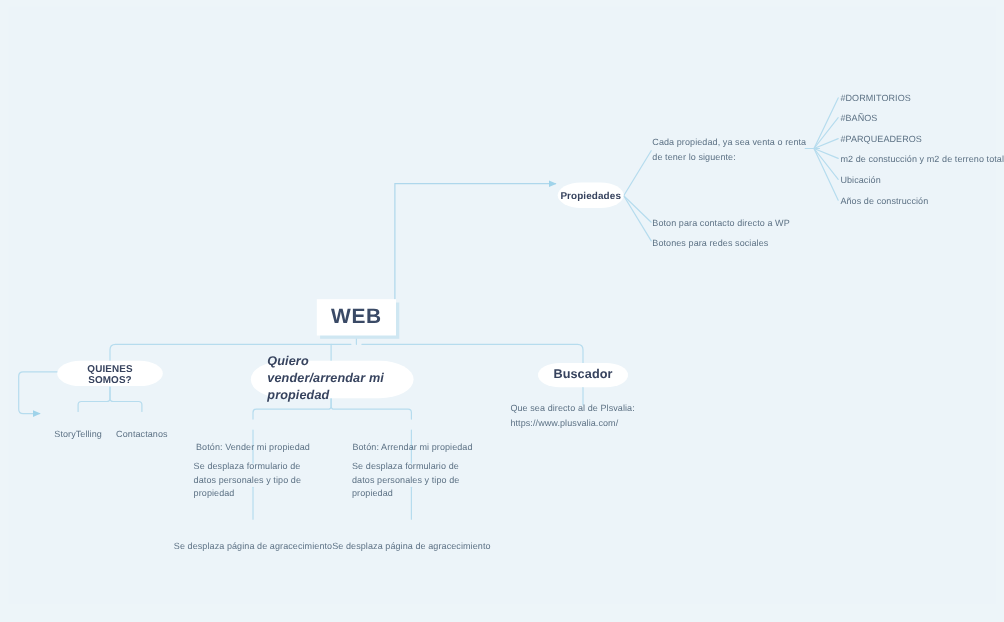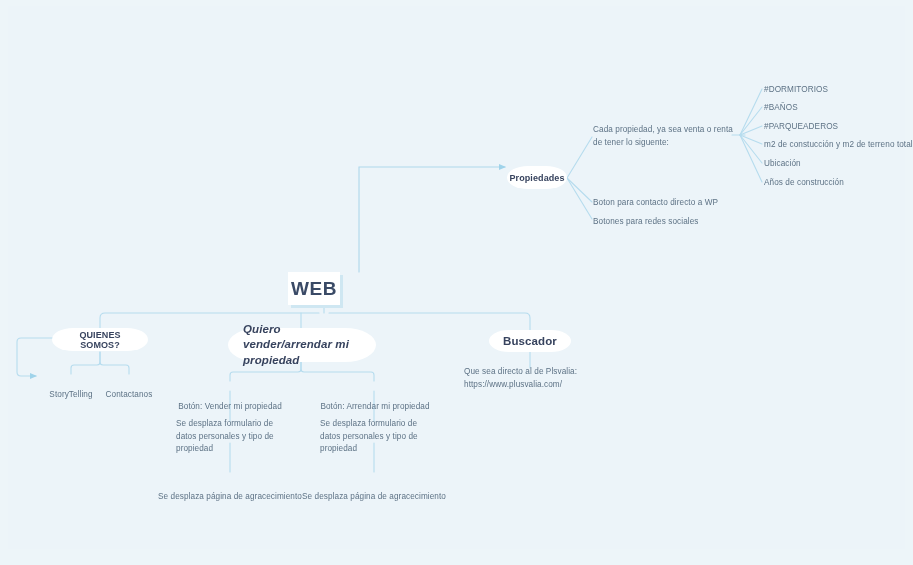--- a/index.html
+++ b/index.html
@@ -134,21 +134,21 @@
       <path d="M230,391 L230,421"></path>
       <path d="M230,443 L230,472"></path>
 
       <path d="M374,391 L374,421"></path>
       <path d="M374,443 L374,472"></path>
 
       <path d="M530,352 L530,368"></path>
     </g>
   </svg>
 
-  <div class="node webbox" style="left:288px; top:272px; width:52px; height:33px;">
+  <div class="node webbox" style="left:288px; top:272px; width:72px; height:33px;">
     <span>WEB</span>
   </div>
 
   <div class="node pill small" style="left:507px; top:166px; width:60px; height:23px;">
     <span>Propiedades</span>
   </div>
 
   <div class="node pill small" style="left:52px; top:328px; width:96px; height:23px;">
     <span>QUIENES SOMOS?</span>
   </div>

